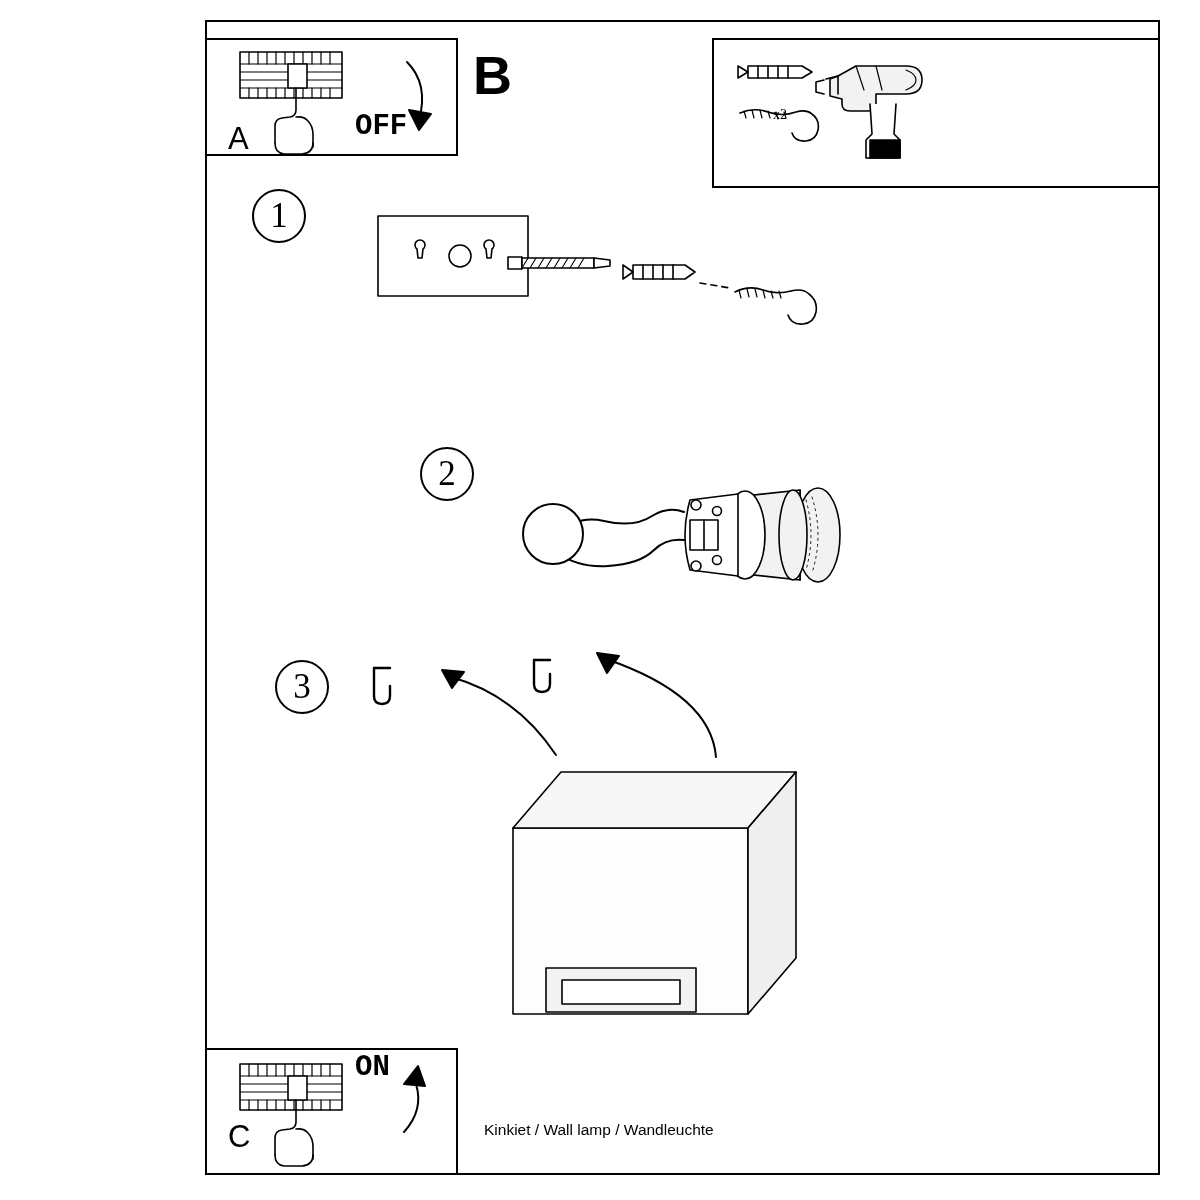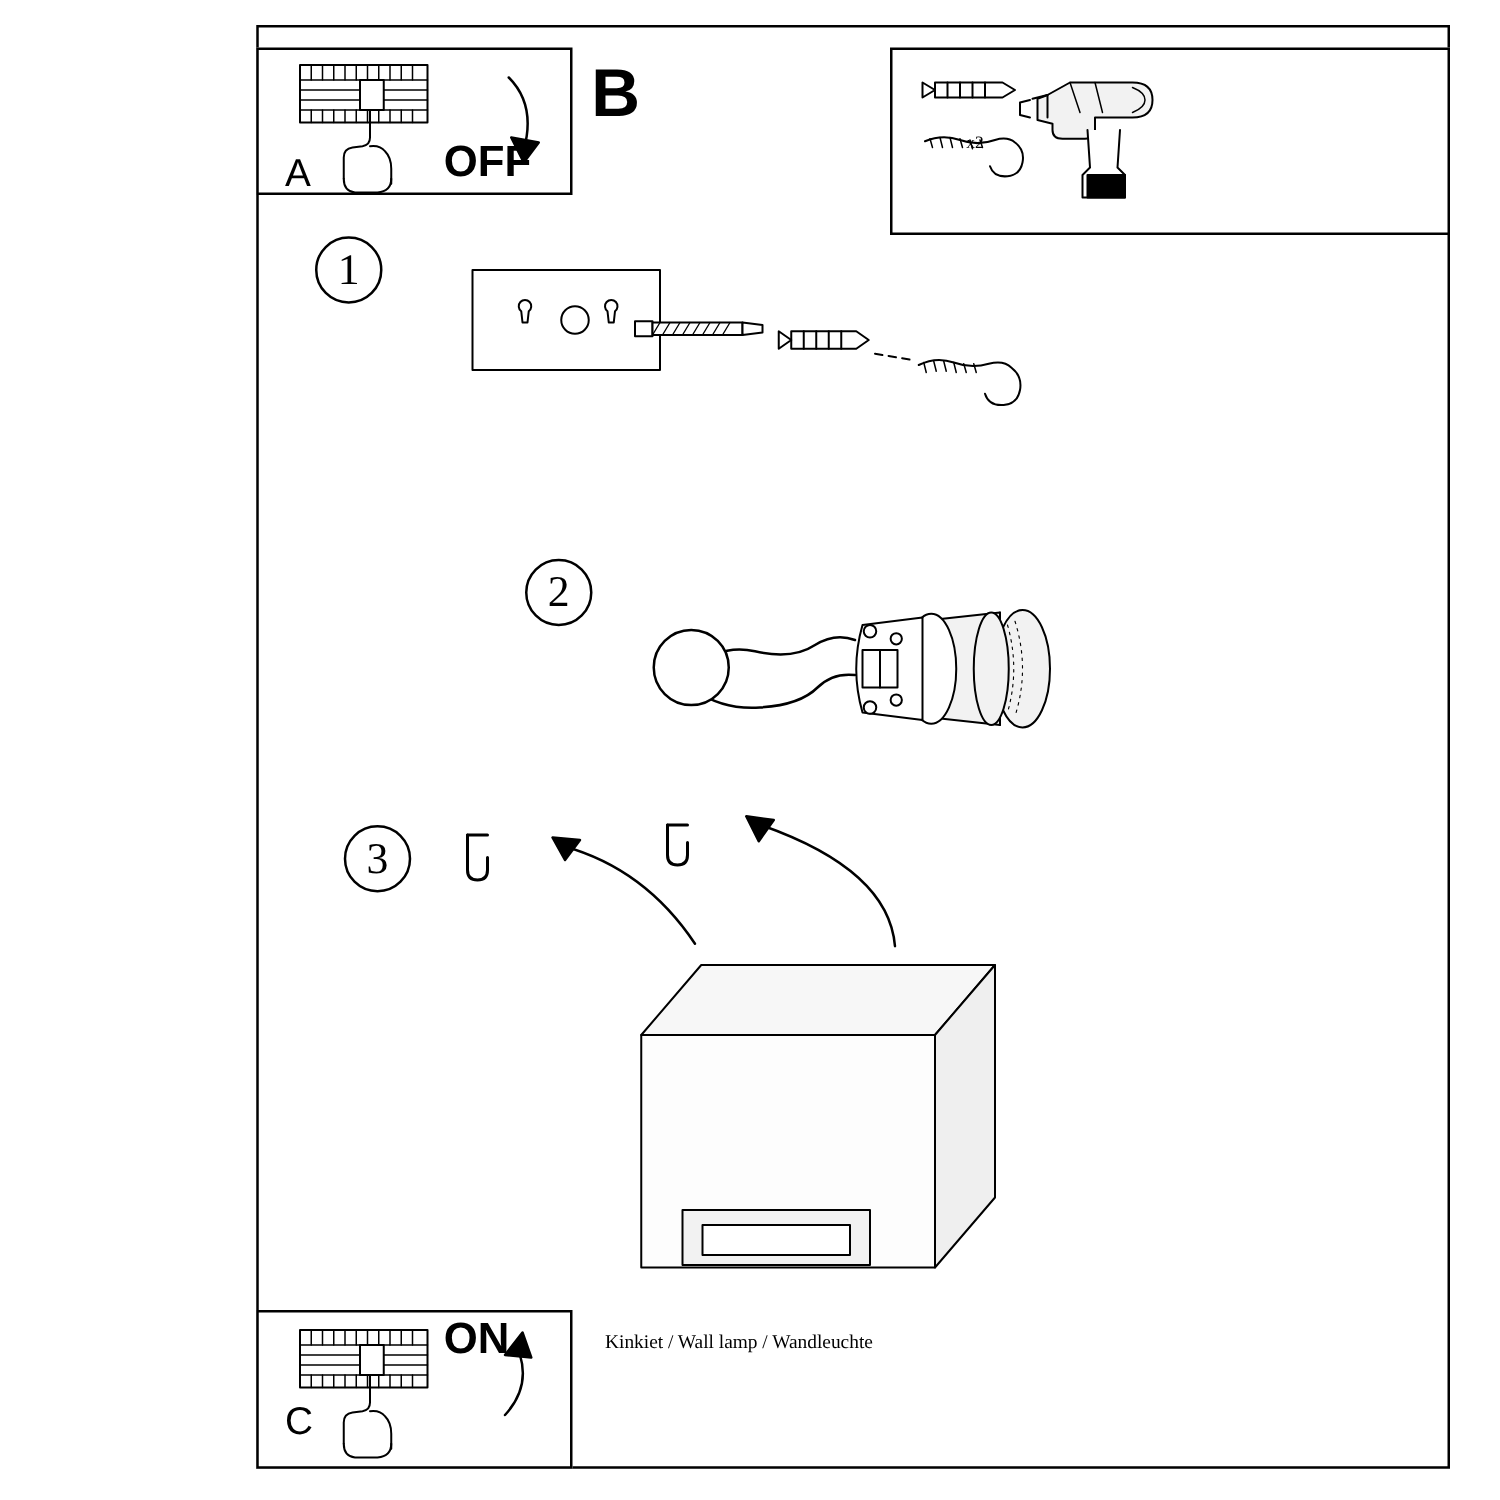--- a/index.html
+++ b/index.html
@@ -42,23 +42,23 @@
 
   .label-letter {
     position: absolute;
     font-size: 31px;
     font-weight: 400;
     font-family: "Liberation Sans", sans-serif;
     line-height: 1;
   }
   .label-state {
     position: absolute;
-    font-size: 35px;
+    font-size: 29px;
     font-weight: bold;
-    font-family: Liberation Sans, sans-serif;
+    font-family: Liberation Mono, monospace;
     line-height: 1;
   }
   .big-b {
     position: absolute;
     left: 473px;
     top: 48px;
     font-size: 54px;
     font-weight: bold;
     font-family: "Liberation Sans", sans-serif;
     line-height: 1;
@@ -82,21 +82,21 @@
   #step-3 { left: 275px; top: 660px; }
 
   .caption {
     position: absolute;
     font-size: 15.5px;
     font-family: "Liberation Sans", sans-serif;
     line-height: 23px;
     white-space: nowrap;
   }
   #caption-line-1 { left: 484px; top: 1097px; }
-  #caption-line-2 { left: 484px; top: 1062px; font-family: Liberation Serif, serif; }
+  #caption-line-2 { left: 484px; top: 1118px; }
 
   .x2-label {
     position: absolute;
     left: 773px;
     top: 107px;
     font-size: 14px;
     font-family: Liberation Serif, serif;
   }
   svg { display: block; }
   .svg-layer {

